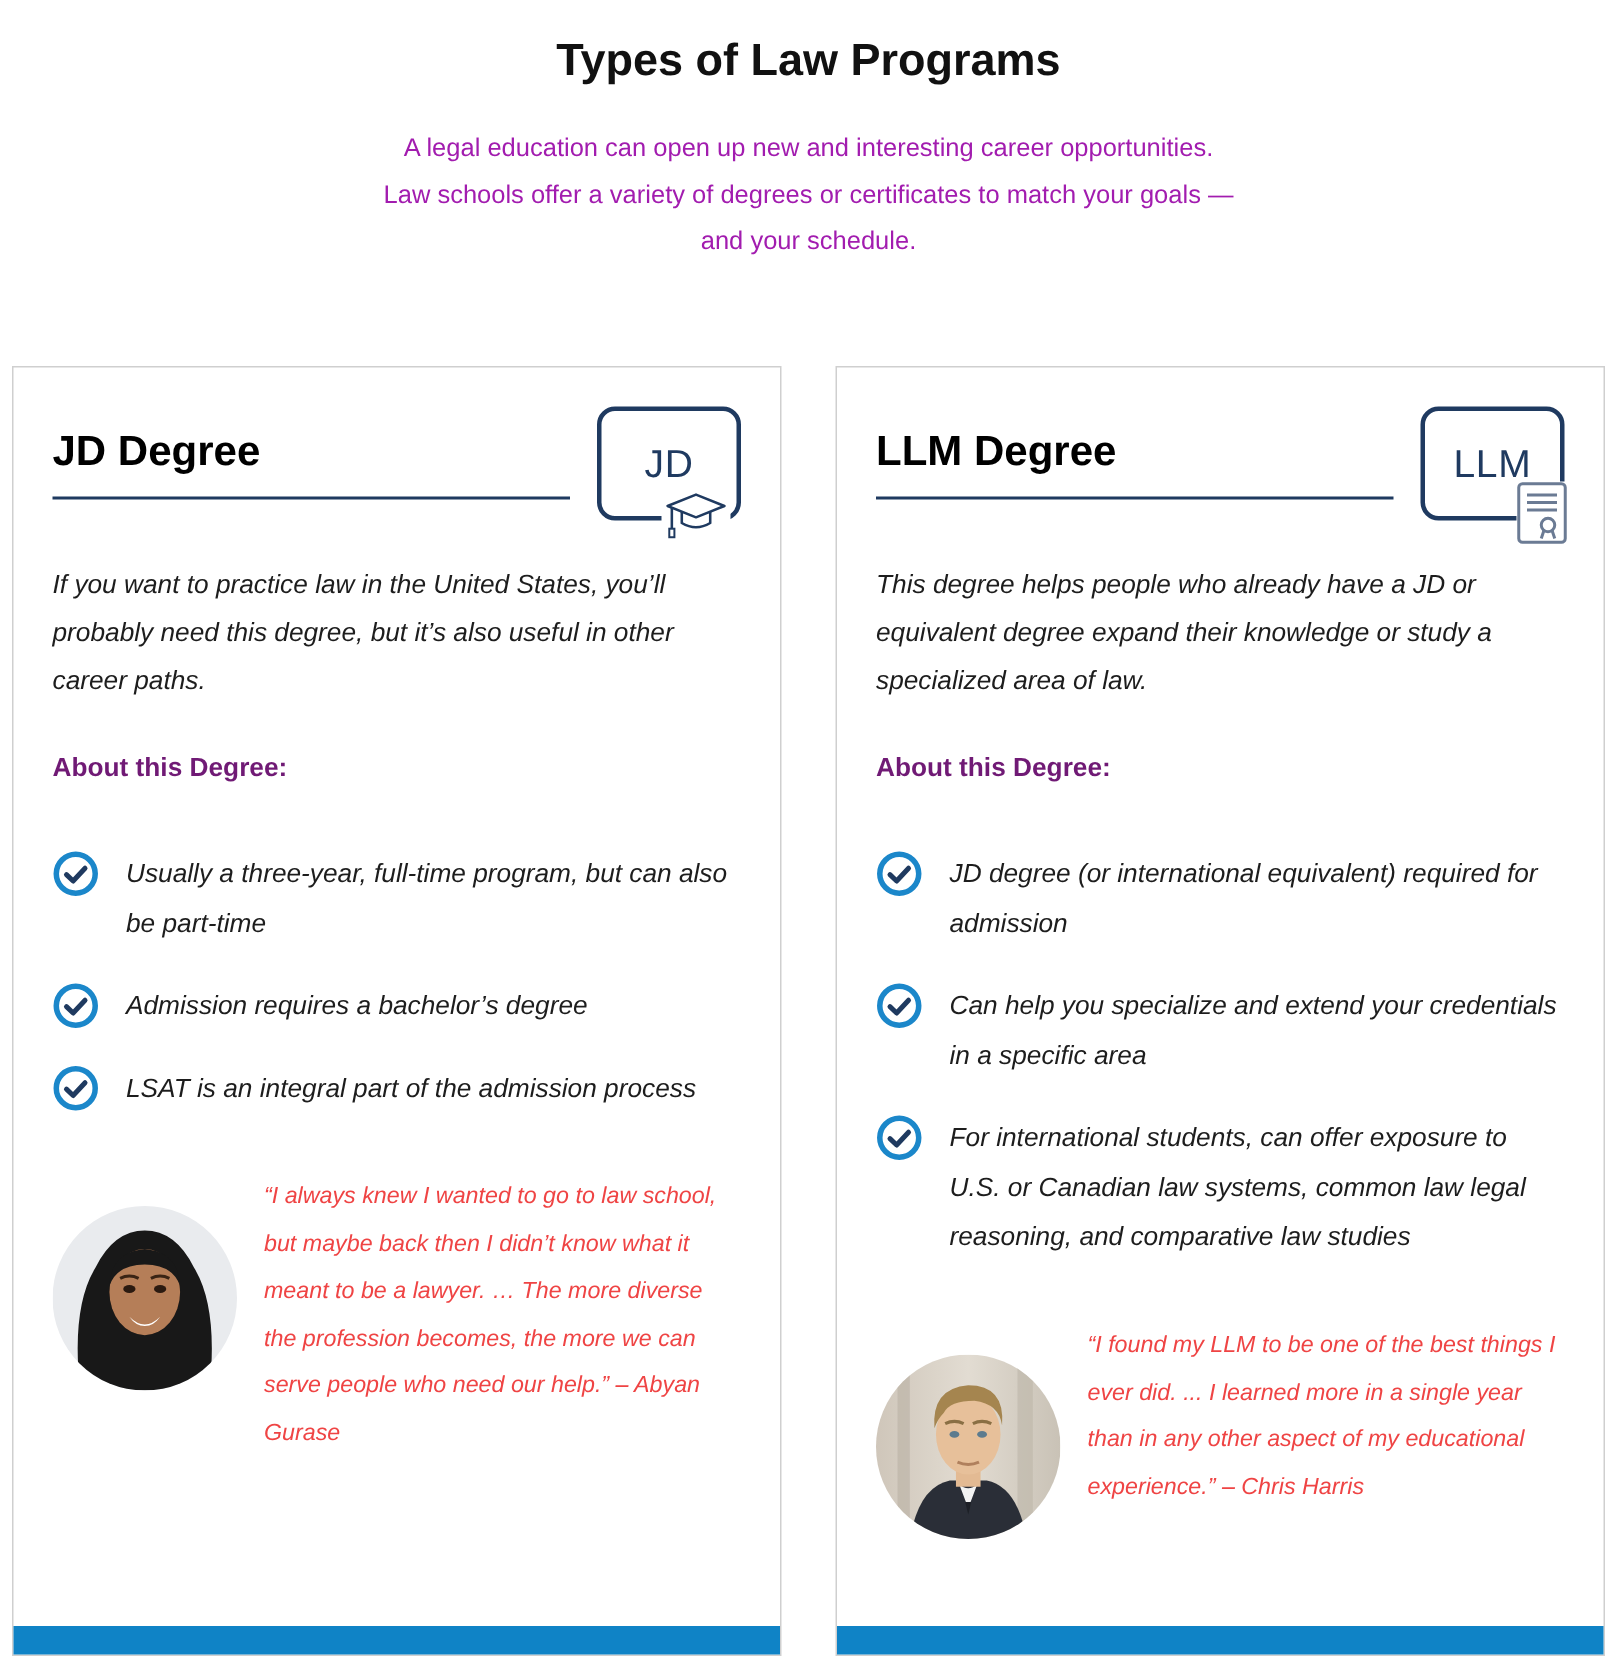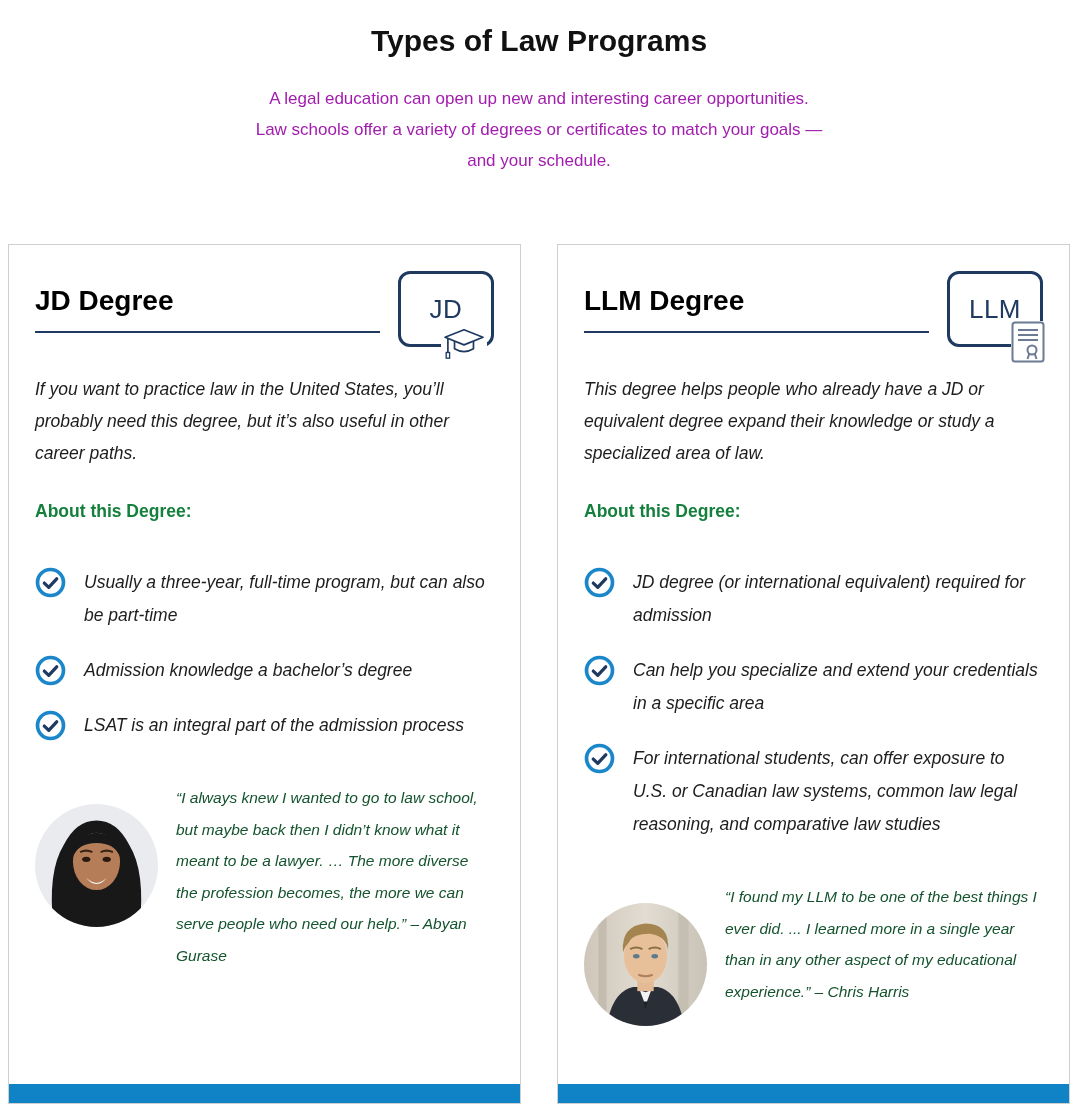--- a/index.html
+++ b/index.html
@@ -33,33 +33,33 @@
     flex-shrink:0; width:96px; height:76px; box-sizing:border-box;
     border:3px solid #1f3a60; border-radius:12px;
     display:flex; align-items:center; justify-content:center;
     font-size:26px; color:#1f3a60; letter-spacing:0.5px;
     position:relative; background:#fff;
   }
   .badge-mini-icon { position:absolute; background:#fff; line-height:0; }
   .badge-mini-icon.cap { bottom:-17px; right:4px; }
   .badge-mini-icon.cert { bottom:-19px; right:-5px; }
   .card-description { margin:26px 0 0; font-size:17.5px; line-height:32px;font-style:italic; }
-  .about-heading { margin:32px 0 0; font-size:17.5px; font-weight:bold; color:#15803d; }
+  .about-heading { margin:32px 0 0; font-size:17.5px; font-weight:bold; color:#701a75; }
   .bullet-list { list-style:none; margin:44px 0 0; padding:0; }
   .bullet-item { display:flex; gap:18px; margin-bottom:22px; align-items:flex-start; }
   .bullet-item .check-icon { flex-shrink:0; line-height:0; margin-top:1px; }
   .bullet-text { font-size:17.5px; line-height:33px;font-style:italic; }
   .testimonial { display:flex; margin-top:40px; align-items:flex-start; }
   .avatar {
     flex-shrink:0; width:123px; height:123px; border-radius:50%;
     overflow:hidden; margin-top:22px; line-height:0;
   }
   .quote {
     margin:0 0 0 18px; font-size:15.5px; font-style:italic;
-    line-height:31.5px; color:#14532d;
+    line-height:31.5px; color:#ef4444;
   }
 </style>
 </head>
 <body>
 
 <header class="page-header">
   <h1 class="page-title">Types of Law Programs</h1>
   <div class="page-subtitle">
     <div>A legal education can open up new and interesting career opportunities.</div>
     <div>Law schools offer a variety of degrees or certificates to match your goals —</div>
@@ -98,21 +98,21 @@
         </span>
         <span class="bullet-text">Usually a three-year, full-time program, but can also be part-time</span>
       </li>
       <li class="bullet-item">
         <span class="check-icon">
           <svg width="31" height="31" viewBox="0 0 32 32">
               <circle cx="16" cy="16" r="13.4" fill="none" stroke="#1b87ca" stroke-width="3.8"></circle>
               <path d="M9.6 16.6 L14.2 21 L22.4 12.2" fill="none" stroke="#1f3a60" stroke-width="3.4" stroke-linecap="round" stroke-linejoin="round"></path>
             </svg>
         </span>
-        <span class="bullet-text">Admission knowledge a bachelor’s degree</span>
+        <span class="bullet-text">Admission requires a bachelor’s degree</span>
       </li>
       <li class="bullet-item">
         <span class="check-icon">
           <svg width="31" height="31" viewBox="0 0 32 32">
               <circle cx="16" cy="16" r="13.4" fill="none" stroke="#1b87ca" stroke-width="3.8"></circle>
               <path d="M9.6 16.6 L14.2 21 L22.4 12.2" fill="none" stroke="#1f3a60" stroke-width="3.4" stroke-linecap="round" stroke-linejoin="round"></path>
             </svg>
         </span>
         <span class="bullet-text">LSAT is an integral part of the admission process</span>
       </li>

